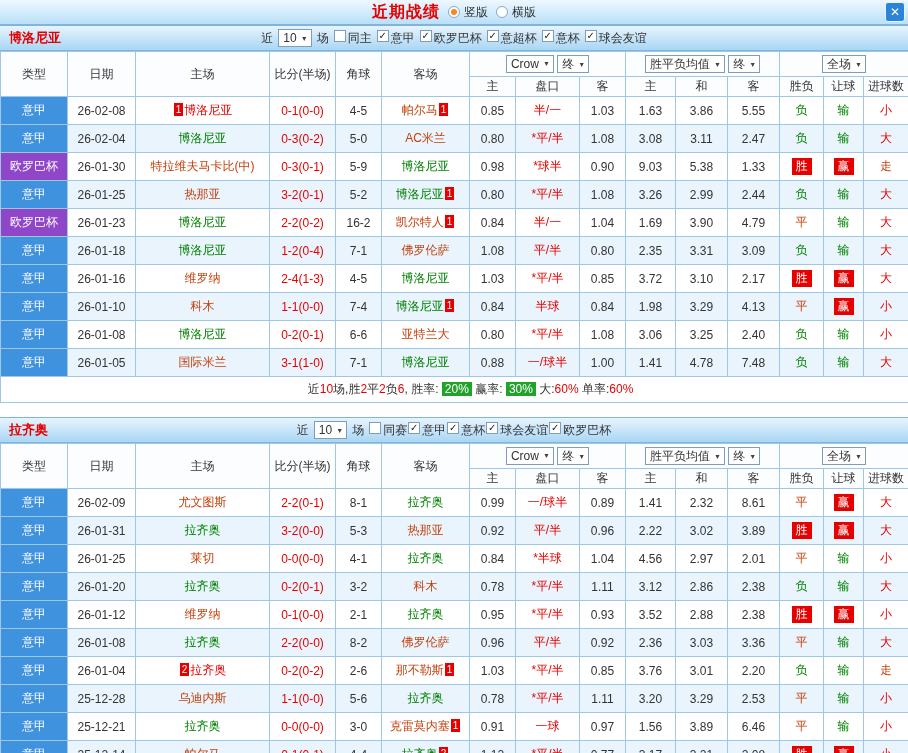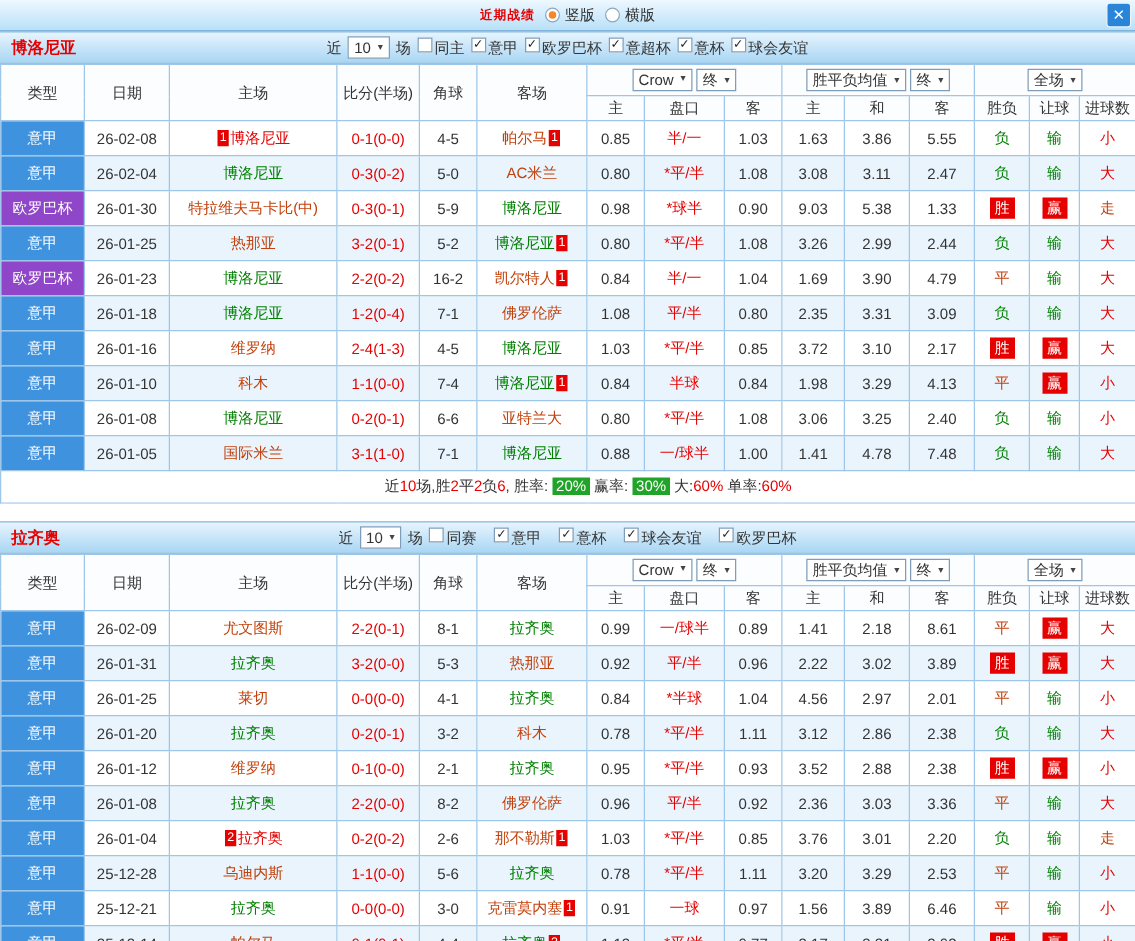--- a/index.html
+++ b/index.html
@@ -2,21 +2,21 @@
 <html><head>
 <meta charset="utf-8">
 <style>
   * { box-sizing: border-box; margin:0; padding:0; }
   html,body { width:908px; height:753px; overflow:hidden; background:#fff;
     font-family:"Liberation Sans","DejaVu Sans",sans-serif; font-size:12px; color:#333; }
 
   
   .topbar { position:relative; height:25px; background:linear-gradient(#eef8ff,#b9e0f8);
     border-bottom:1px solid #7fb5dc; display:flex; align-items:center; justify-content:center; gap:8px; }
-  .topbar .title { color:#e60000; font-weight:bold; font-size:10px; letter-spacing:1px; }
+  .topbar .title { color:#e60000; font-weight:bold; font-size:16px; letter-spacing:1px; }
   .radio-group { display:flex; align-items:center; gap:4px; }
   .radio { display:inline-block; width:12px; height:12px; border-radius:50%;
     background:#fff; border:1px solid #8aa9c0; position:relative; }
   .radio.sel::after { content:""; position:absolute; left:2px; top:2px; right:2px; bottom:2px;
     border-radius:50%; background:#f5872a; }
   .close-btn { position:absolute; right:3px; top:2px; width:20px; height:20px; background:#2a84d8;
     color:#fff; text-align:center; line-height:19px; font-weight:bold; border-radius:3px;
     border:1px solid #eaf4fc; cursor:pointer; }
 
   
@@ -356,21 +356,21 @@
 
 <div class="secbar">
   <span class="team">拉齐奥</span>
   <div class="filters">
     <span>近</span>
     <span class="selbox">
       <span>10</span>
       <span class="arr">▼</span>
     </span>
     <span>场</span>
-    <span class="filters-inline" style="display:inline-flex;gap:14px">
+    <span class="filters-inline" style="display:inline-flex;gap:1px">
         <span class="chk-item">
           <span class="chk"></span>
           <span>同赛</span>
         </span>
         <span class="chk-item">
           <span class="chk">✓</span>
           <span>意甲</span>
         </span>
         <span class="chk-item">
           <span class="chk">✓</span>
@@ -458,21 +458,21 @@
         <td class="lg-serie">意甲</td>
         <td>26-02-09</td>
         <td><span class="t-black">尤文图斯</span></td>
         <td class="t-red">2-2(0-1)</td>
         <td>8-1</td>
         <td><span class="t-green">拉齐奥</span></td>
         <td>0.99</td>
         <td class="t-red">一/球半</td>
         <td>0.89</td>
         <td>1.41</td>
-        <td>2.18</td>
+        <td>2.32</td>
         <td>8.61</td>
         <td><span class="t-black">平</span></td>
         <td><span class="res-win">赢</span></td>
         <td><span class="t-red">大</span></td>
       </tr>
       <tr class="alt">
         <td class="lg-serie">意甲</td>
         <td>26-01-31</td>
         <td><span class="t-green">拉齐奥</span></td>
         <td class="t-red">3-2(0-0)</td>

